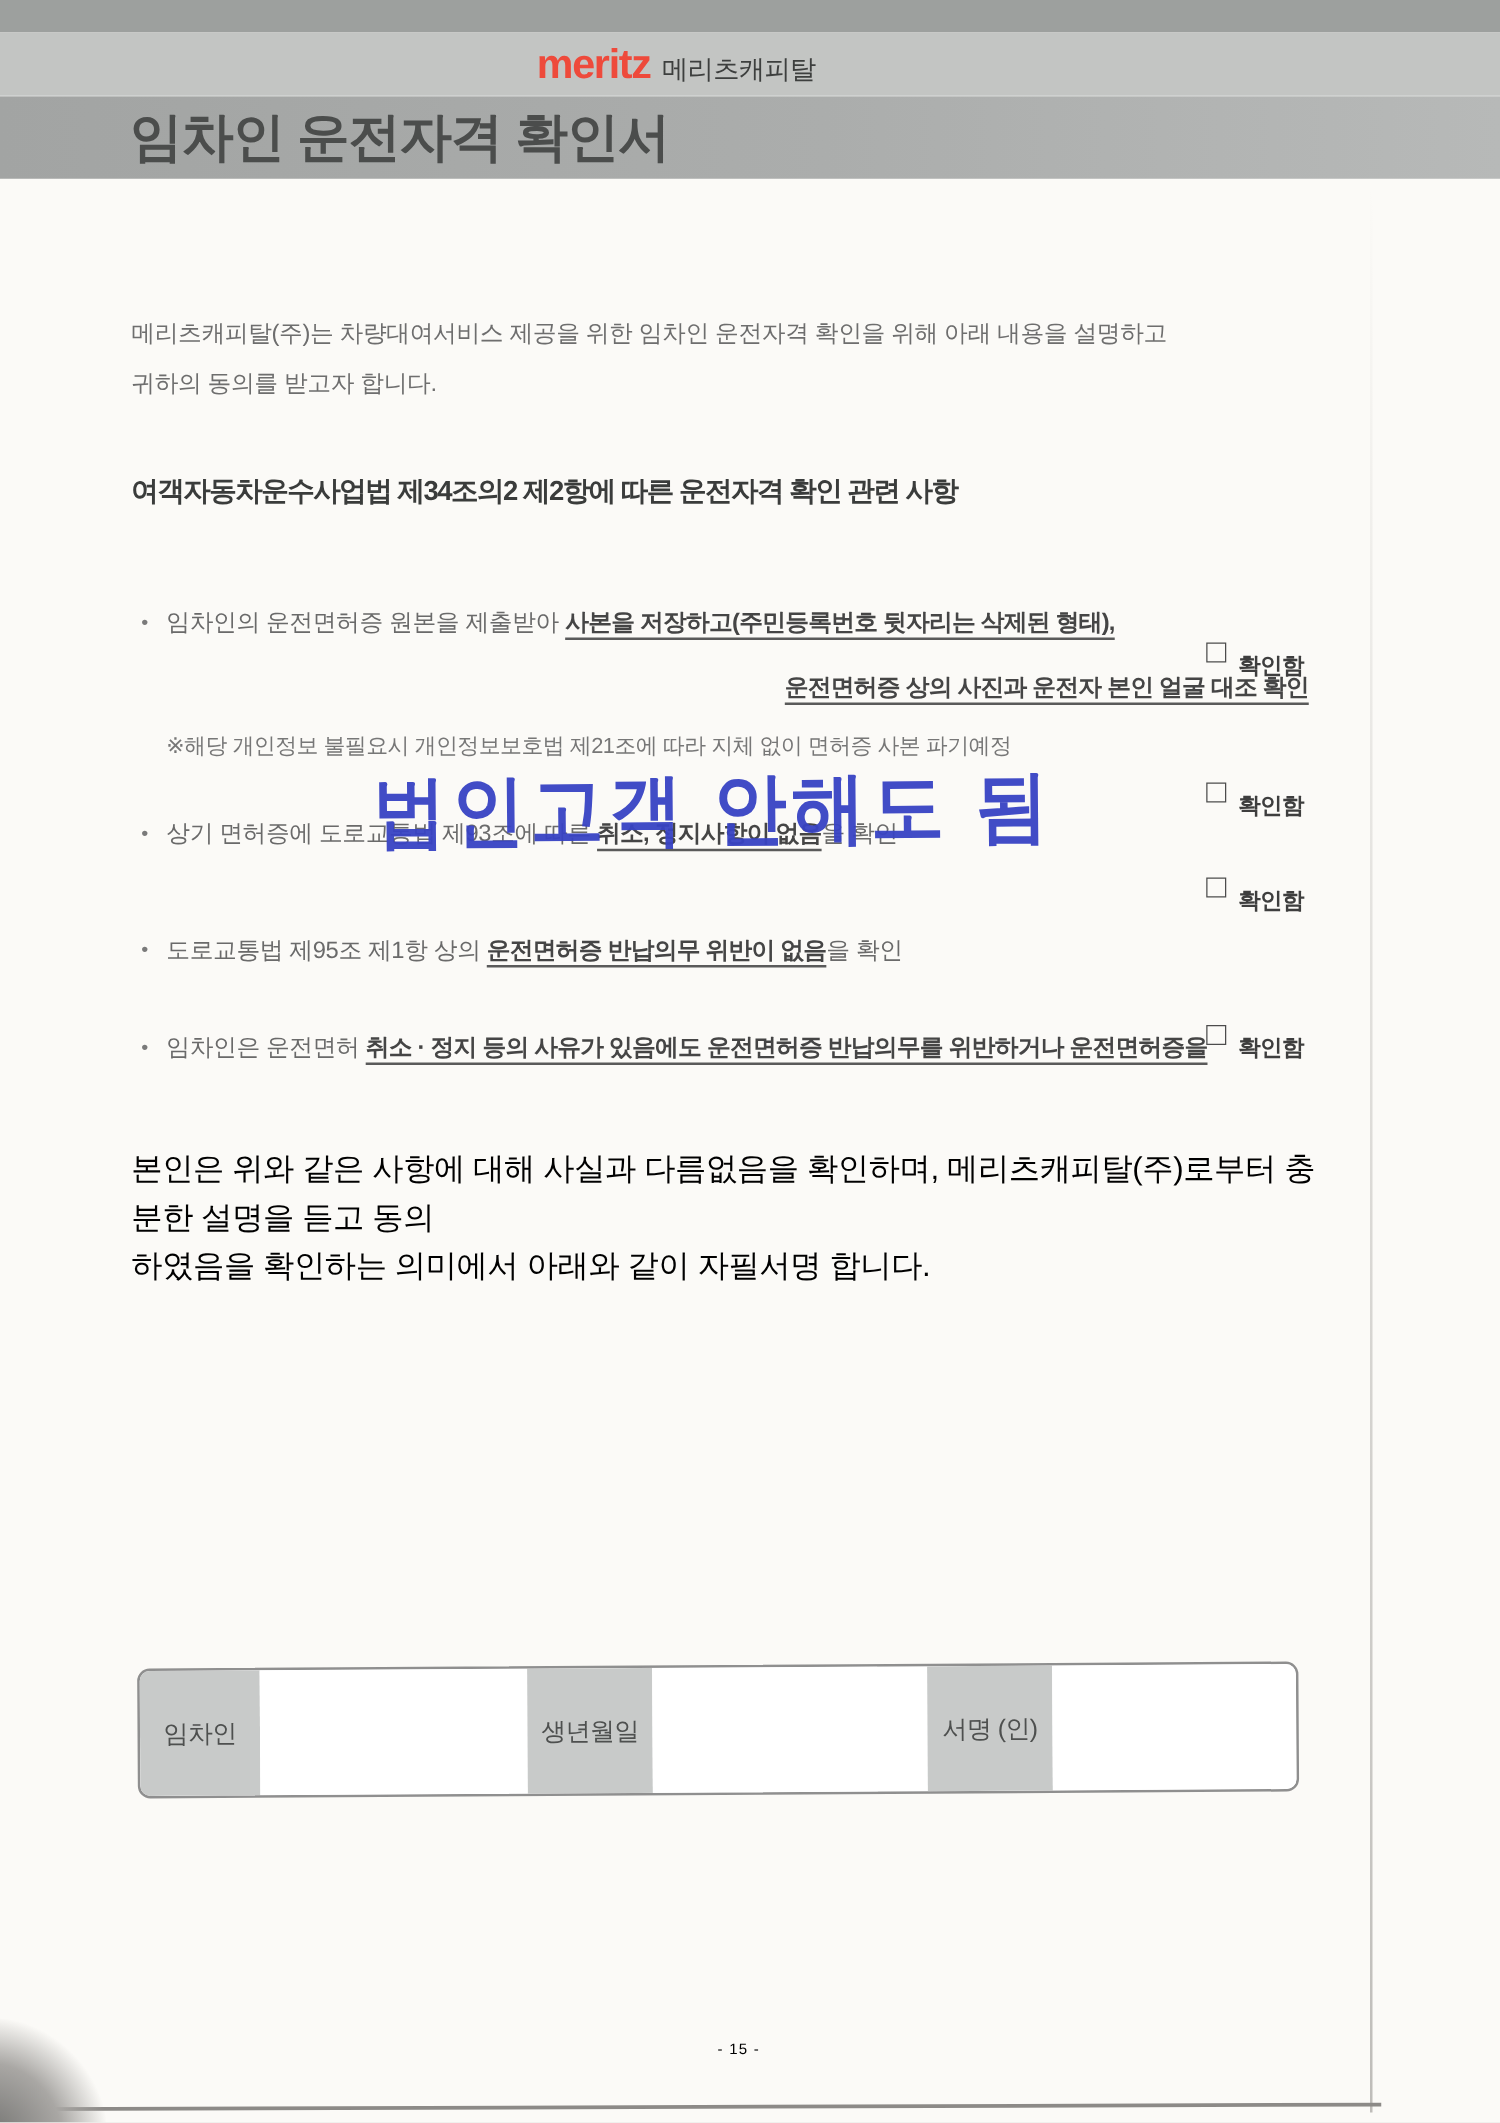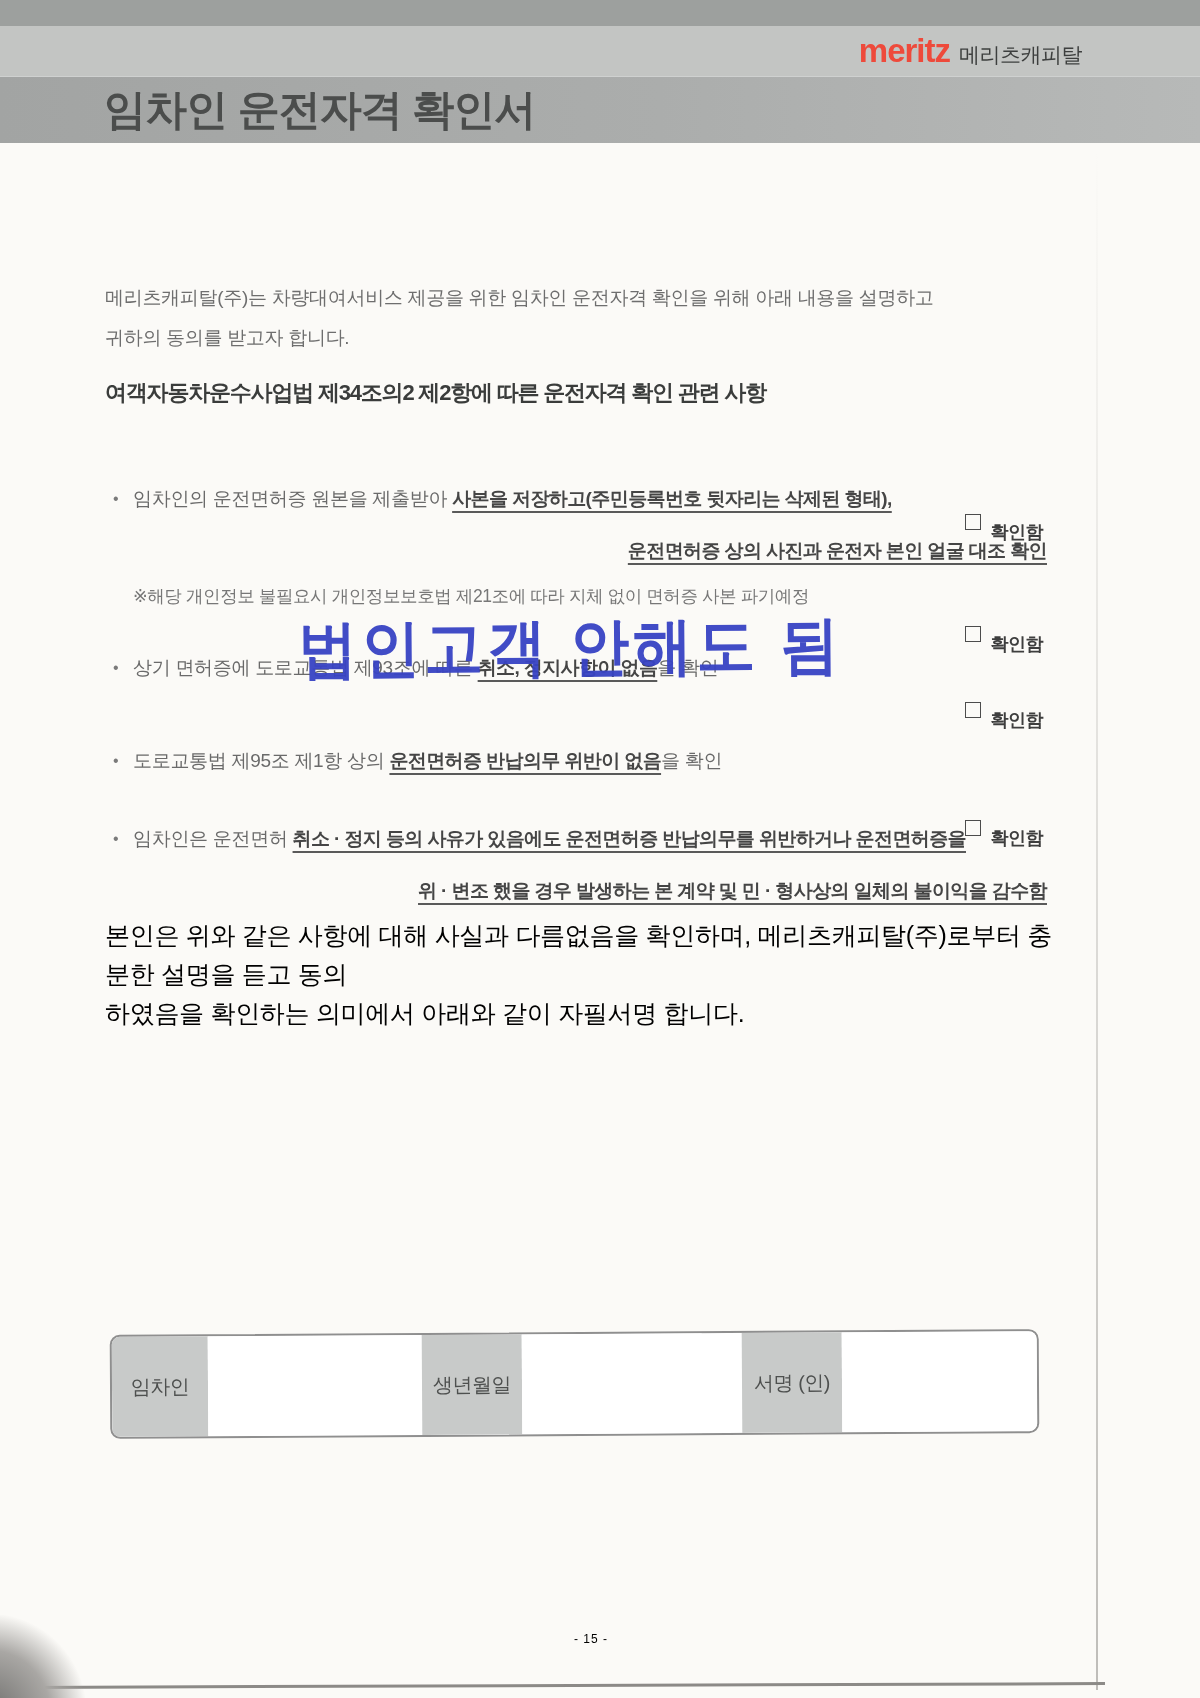--- a/index.html
+++ b/index.html
@@ -5,30 +5,30 @@
   html,body{margin:0;padding:0;background:#e9e8e5;}
   .page{
     position:relative;width:1200px;height:1698px;margin:0 auto;
     background:#fbfaf7;overflow:hidden;
     font-family:"Liberation Sans","DejaVu Sans",sans-serif;
     color:#6a6a6a;
   }
   
   .hdr-top{position:absolute;left:0;top:0;width:1200px;height:26px;background:#9da09e;}
   .hdr-logo{position:absolute;left:0;top:26px;width:1200px;height:50px;background:#c3c5c3;
-    display:flex;align-items:center;justify-content:flex-end;padding-right:0;box-sizing:border-box;}
+    display:flex;align-items:center;justify-content:center;padding-right:0;box-sizing:border-box;}
   .hdr-logo-inner{display:flex;align-items:baseline;gap:9px;margin-right:118px;}
   .logo-word{font-size:33px;font-weight:bold;letter-spacing:-1px;}
   .logo-kr{font-size:21px;color:#3d3f3e;letter-spacing:-0.5px;}
   .hdr-title{position:absolute;left:0;top:76px;width:1200px;height:66px;
     background:linear-gradient(90deg,#a2a4a3 0%,#abadac 55%,#b7b9b8 100%);
     border-top:1px solid #cfd1d0;display:flex;align-items:center;}
   .title-text{margin-left:104px;font-size:42px;font-weight:bold;color:#4b4d4c;letter-spacing:-1px;}
   
-  .intro{position:absolute;left:105px;top:278px;width:950px;font-size:19px;color:#6e6e6e;letter-spacing:-0.3px;}
+  .intro{position:absolute;left:105px;top:248px;width:950px;font-size:19px;color:#6e6e6e;letter-spacing:-0.3px;}
   .intro div{line-height:40px;}
   .sec-head{position:absolute;left:105px;top:378px;font-size:22px;font-weight:bold;color:#3a3c3b;letter-spacing:-1.2px;}
   .bullet{position:absolute;left:105px;width:942px;font-size:19px;letter-spacing:-0.3px;}
   .bullet .bline{position:relative;padding-left:28px;line-height:26px;}
   .bullet .bline.first::before{content:"\2022";position:absolute;left:8px;top:0;color:#7a7a7a;font-size:16px;}
   .bullet .bline.cont{margin-top:26px;text-align:right;}
   .em{font-weight:bold;color:#454545;text-decoration:underline;text-underline-offset:6px;
       text-decoration-thickness:1.5px;text-decoration-color:#5a5a5a;letter-spacing:-0.6px;}
   .note{margin-top:20px;padding-left:28px;font-size:17.5px;color:#777;letter-spacing:-0.4px;}
   .confirm{position:absolute;right:4px;display:flex;align-items:center;gap:10px;white-space:nowrap;}
@@ -102,21 +102,20 @@
   <div class="bullet" style="top:748px;">
     <div class="bline first"><span>도로교통법 제95조 제1항 상의 </span><span class="em">운전면허증 반납의무 위반이 없음</span><span>을 확인</span></div>
     <div class="confirm" style="top:-60px;">
       <span class="cbox"></span>
       <span class="clabel">확인함</span>
     </div>
   </div>
 
   <div class="bullet" style="top:826px;">
     <div class="bline first"><span>임차인은 운전면허 </span><span class="em">취소 · 정지 등의 사유가 있음에도 운전면허증 반납의무를 위반하거나 운전면허증을</span></div>
-    <div class="bline cont"><span class="em">위 · 변조 했을 경우 발생하는 본 계약 및 민 · 형사상의  일체의 불이익을 감수함</span></div>
     <div class="confirm" style="top:-20px;">
       <span class="cbox"></span>
       <span class="clabel">확인함</span>
     </div>
   </div>
 
   <div class="stamp" style="color:#3843c4;">법인고객 안해도 됨</div>
 
   <div class="closing">
     <div>본인은 위와 같은 사항에 대해 사실과 다름없음을 확인하며, 메리츠캐피탈(주)로부터 충분한 설명을 듣고 동의</div>

